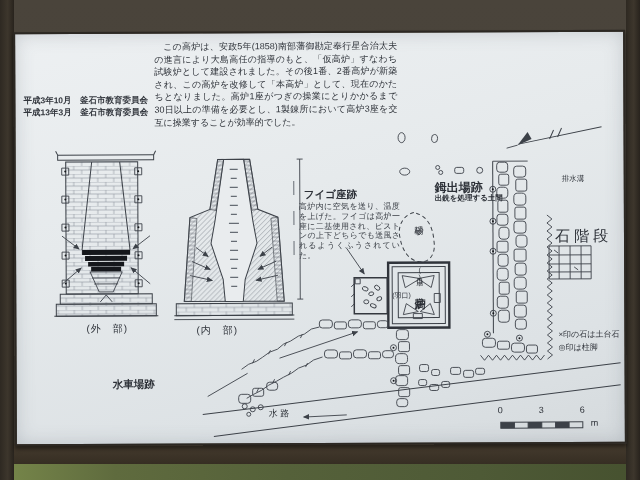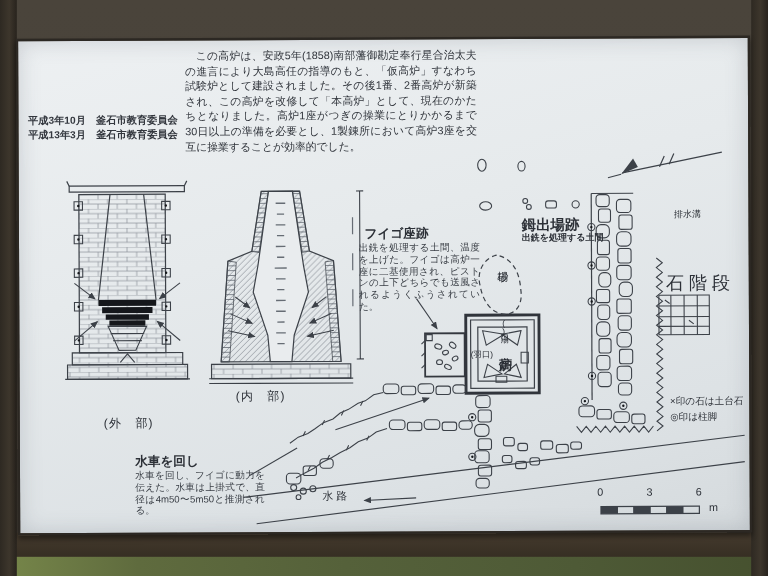--- a/index.html
+++ b/index.html
@@ -97,21 +97,21 @@
       <path d="M36 122L68 122L59 142L45 142Z M38 128H66 M40 134H64" class="st"></path>
       <path d="M8 86L25 99" class="st" marker-end="url(#ah)"></path>
       <path d="M96 86L79 99" class="st" marker-end="url(#ah)"></path>
       <path d="M8 134L27 118" class="st" marker-end="url(#ah)"></path>
       <path d="M96 134L77 118" class="st" marker-end="url(#ah)"></path>
       <rect x="6" y="144" width="92" height="10" fill="url(#brick)" stroke="#3c4148"></rect>
       <rect x="2" y="154" width="100" height="12" fill="url(#brick)" stroke="#3c4148"></rect>
       <path d="M46 152L52 145L58 152" class="st"></path>
       <line x1="0" y1="166" x2="104" y2="166" class="ln"></line>
     </svg>
-    <div class="cap-label" style="left:70px;top:288px;margin-top:24px;">(外　部)</div>
+    <div class="cap-label" style="left:70px;top:288px;">(外　部)</div>
 
     <svg style="left:158px;top:118px;" width="135" height="172" viewBox="0 0 135 172">
       <defs>
         <pattern id="hatch" width="5" height="5" patternUnits="userSpaceOnUse">
           <path d="M0 5L5 0" stroke="#7a808a" stroke-width="0.55"></path>
         </pattern>
         <pattern id="rungs" width="6" height="4" patternUnits="userSpaceOnUse">
           <path d="M0 2H6" stroke="#5c626b" stroke-width="0.6"></path>
         </pattern>
       </defs>
@@ -307,38 +307,37 @@
       <g>
         <rect x="318" y="305" width="82" height="6" class="ln"></rect>
         <path d="M331.7 305V311 M345.3 305V311 M359 305V311 M372.7 305V311 M386.3 305V311" class="st"></path>
         <rect x="318" y="305" width="13.7" height="6" fill="#3c4148"></rect>
         <rect x="345.3" y="305" width="13.7" height="6" fill="#3c4148"></rect>
         <rect x="372.7" y="305" width="13.7" height="6" fill="#3c4148"></rect>
       </g>
     </svg>
 
     <div class="lbl bold" style="left:288px;top:155px;font-size:10.5px;">フイゴ座跡</div>
-    <div class="desc" style="left:283px;top:169px;width:101px;">出銑を処理する土間、温度を上げた。フイゴは高炉一座に二基使用され、ピストンの上下どちらでも送風されるようくふうされていた。</div>
+    <div class="desc" style="left:283px;top:169px;width:101px;">高炉内に空気を送り、温度を上げた。フイゴは高炉一座に二基使用され、ピストンの上下どちらでも送風されるようくふうされていた。</div>
 
     <div class="lbl bold" style="left:419px;top:147px;font-size:12px;">鉧出場跡</div>
     <div class="lbl" style="left:419px;top:161px;font-size:7.5px;font-weight:bold;">出銑を処理する土間</div>
 
     <div class="lbl" style="left:546px;top:142px;font-size:7.5px;">排水溝</div>
     <div class="lbl" style="left:539px;top:195px;font-size:15px;">石 階 段</div>
 
     <div class="lbl vert" style="left:396px;top:186px;font-size:9px;">砂場</div>
     <div class="lbl vert" style="left:398px;top:234px;font-size:7px;">(湯口)</div>
     <div class="lbl vert bold" style="left:396px;top:256px;font-size:11px;">高炉</div>
     <div class="lbl" style="left:376px;top:258px;font-size:7px;">(羽口)</div>
 
     <div class="lbl" style="left:542px;top:297px;font-size:8px;">×印の石は土台石</div>
     <div class="lbl" style="left:542px;top:310px;font-size:8px;">◎印は柱脚</div>
 
-    <div class="lbl bold" style="left:96px;top:344px;font-size:10.5px;">水車を回し</div>
-    <div class="desc" style="left:96px;top:358px;width:108px;">水車を回し、フイゴに動力を伝えた。水車は上掛式で、直径は4m50〜5m50と推測される。</div>
+    <div class="lbl bold" style="left:96px;top:344px;font-size:10.5px;">水車場跡</div>
 
     <div class="lbl" style="left:252px;top:374px;font-size:9px;">水 路</div>
 
     <div class="lbl" style="left:481px;top:373px;font-size:9px;">0</div>
     <div class="lbl" style="left:522px;top:373px;font-size:9px;">3</div>
     <div class="lbl" style="left:563px;top:373px;font-size:9px;">6</div>
     <div class="lbl" style="left:574px;top:386px;font-size:9px;">m</div>
 
   </div>
 </div>

